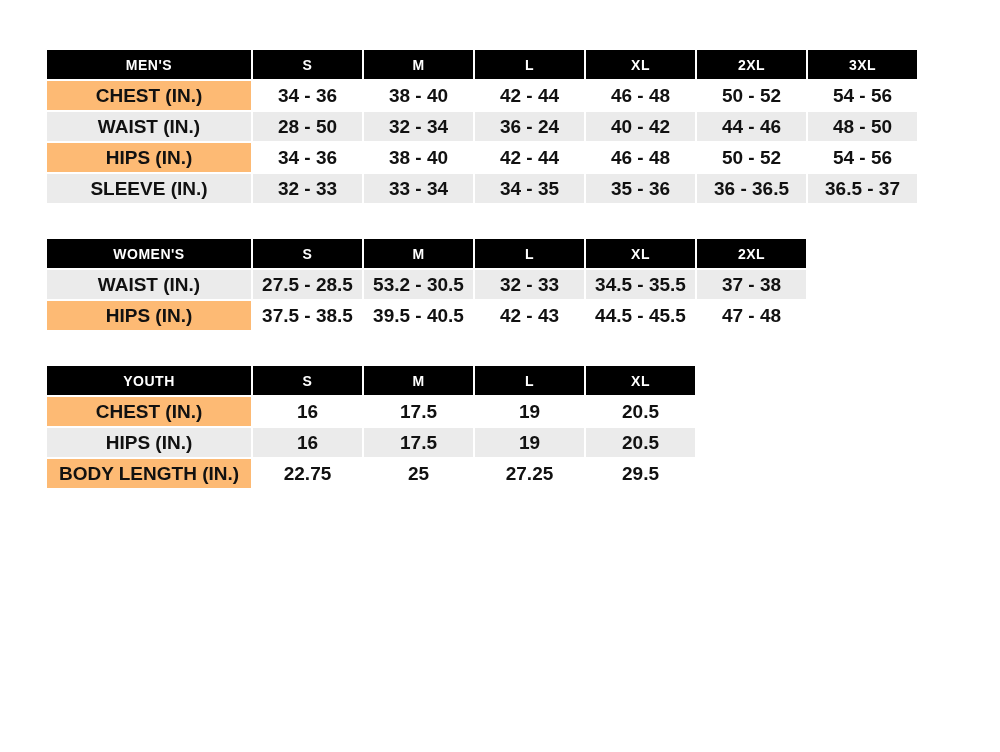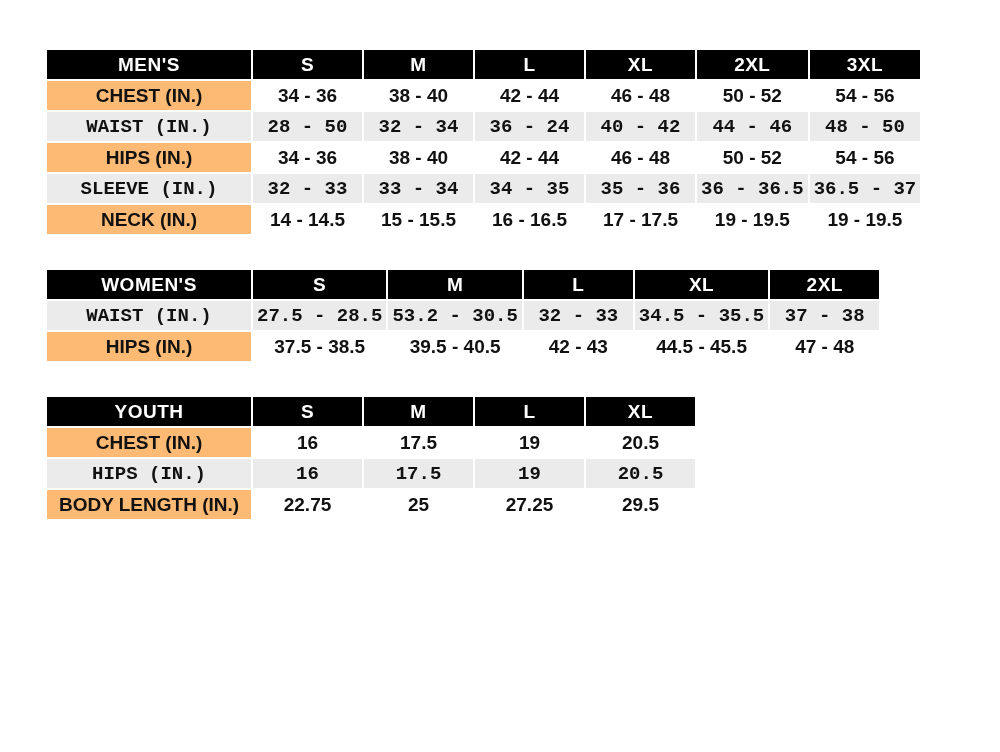--- a/index.html
+++ b/index.html
@@ -48,34 +48,33 @@
     text-align: center;
     height: 31px;
     padding: 0 4px;
     white-space: nowrap;
     box-sizing: border-box;
   }
   
   table.size-table thead th {
     background: #000000;
     color: #ffffff;
-    font-size: 19px;
+    font-size: 14px;
     letter-spacing: 0.5px;
   }
   table.size-table thead th.row-head {
     text-align: center;
   }
   
   table.size-table tbody td {
     background: #ffffff;
     color: #111111;
   }
   table.size-table tbody tr.alt td {
     background: #ebebeb;
-    font-family: Liberation Mono, monospace;
   }
   table.size-table tbody td.row-label {
     background: #fdba74;
     font-weight: bold;
   }
   table.size-table tbody tr.alt td.row-label {
     background: #ebebeb;
   }
   
   .tbl-men col.c0 { width: 206px; }
@@ -146,29 +145,20 @@
         </tr>
         <tr class="alt">
           <td class="row-label">SLEEVE (IN.)</td>
           <td>32 - 33</td>
           <td>33 - 34</td>
           <td>34 - 35</td>
           <td>35 - 36</td>
           <td>36 - 36.5</td>
           <td>36.5 - 37</td>
         </tr>
-        <tr>
-          <td class="row-label">NECK (IN.)</td>
-          <td>14 - 14.5</td>
-          <td>15 - 15.5</td>
-          <td>16 - 16.5</td>
-          <td>17 - 17.5</td>
-          <td>19 - 19.5</td>
-          <td>19 - 19.5</td>
-        </tr>
       </tbody>
     </table>
 
     <table class="size-table tbl-women">
       <colgroup>
         <col class="c0">
           <col class="cx">
           <col class="cx">
           <col class="cx">
           <col class="cx">

